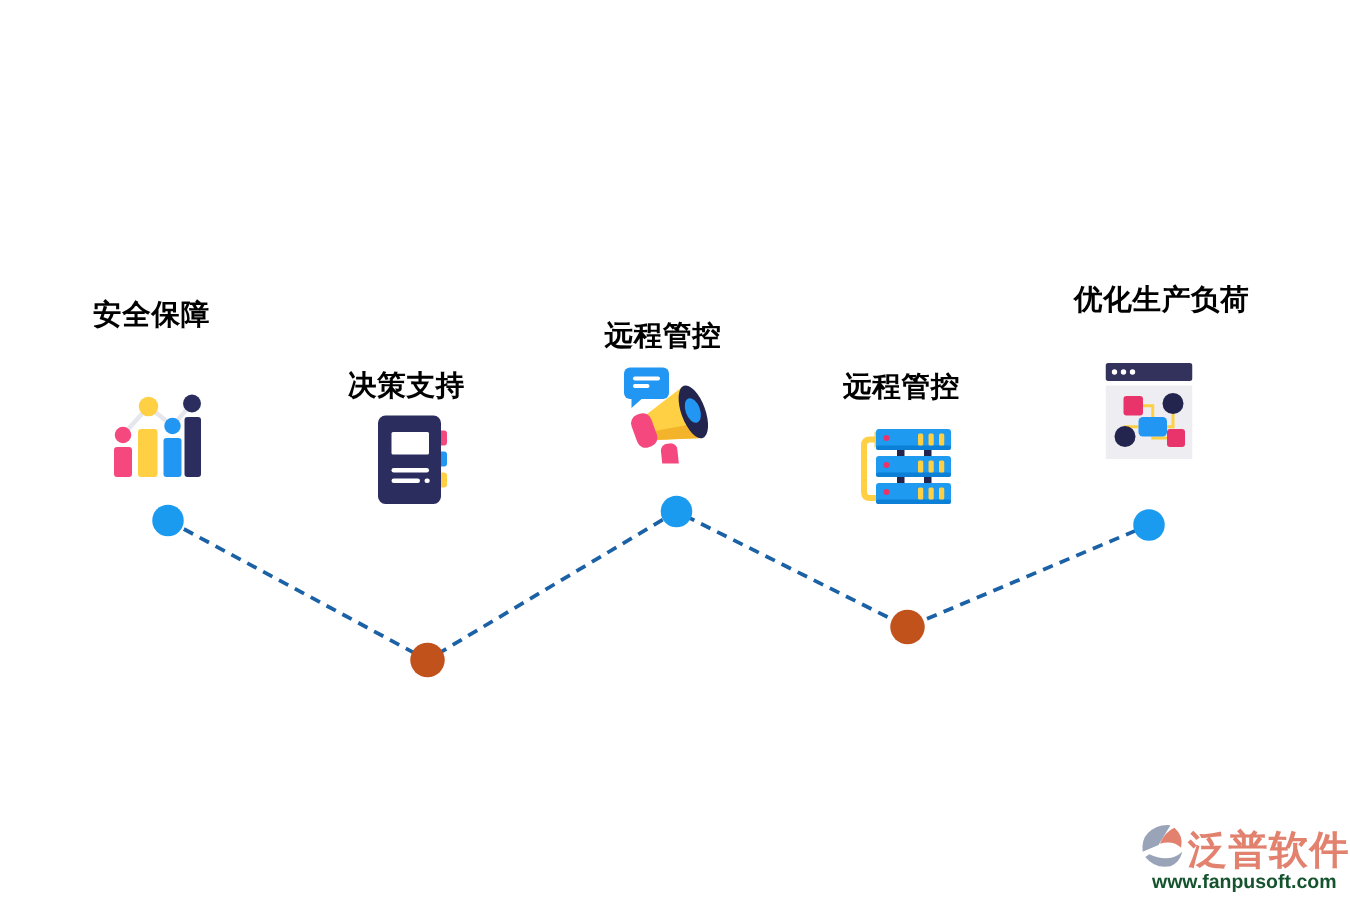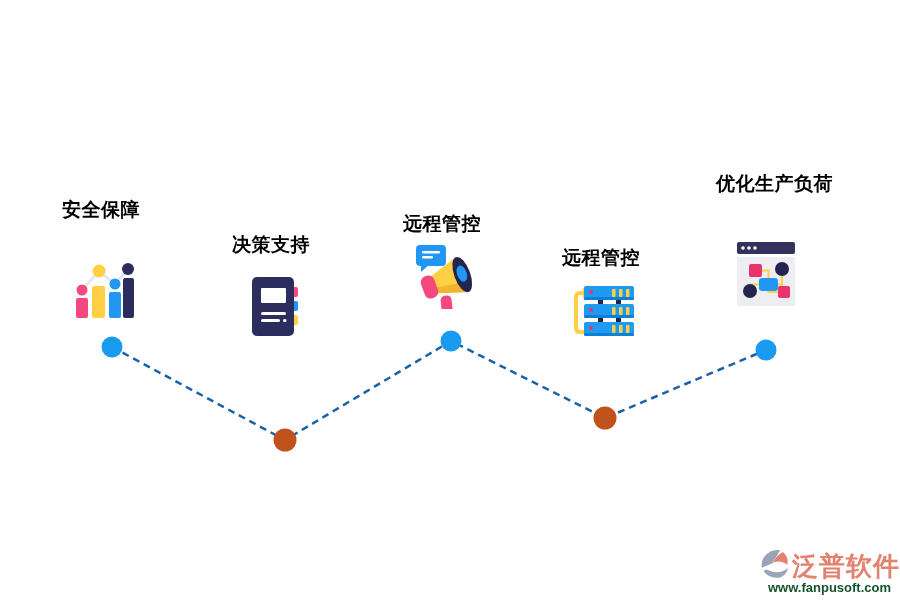--- a/index.html
+++ b/index.html
@@ -64,21 +64,21 @@
     <circle cx="8" cy="30" r="5.5" fill="#f5487f"></circle>
     <circle cx="25" cy="11" r="6.5" fill="#ffd043"></circle>
     <circle cx="41" cy="24" r="5.5" fill="#2196f3"></circle>
     <circle cx="54" cy="9" r="6" fill="#2b2d5e"></circle>
     <rect x="2" y="38" width="12" height="20" rx="2" fill="#f5487f"></rect>
     <rect x="18" y="26" width="13" height="32" rx="2" fill="#ffd043"></rect>
     <rect x="35" y="32" width="12" height="26" rx="2" fill="#2196f3"></rect>
     <rect x="49" y="18" width="11" height="40" rx="2" fill="#2b2d5e"></rect>
   </svg>
 
-  <div class="feature-label" style="left:232px; top:232px;text-align:right;">决策支持</div>
+  <div class="feature-label" style="left:232px; top:244px;text-align:right;">决策支持</div>
   <svg class="feature-icon" style="left:252px; top:276px;" width="48" height="62" viewBox="0 0 48 62">
     <rect x="38" y="11" width="8" height="10" rx="2" fill="#f5487f"></rect>
     <rect x="38" y="25" width="8" height="10" rx="2" fill="#2196f3"></rect>
     <rect x="38" y="39" width="8" height="10" rx="2" fill="#ffd043"></rect>
     <rect x="0" y="1" width="42" height="59" rx="5" fill="#2b2d5e"></rect>
     <rect x="9" y="12" width="25" height="15" rx="1" fill="#ffffff"></rect>
     <rect x="9" y="36" width="25" height="3" rx="1.5" fill="#ffffff"></rect>
     <rect x="9" y="43" width="19" height="3" rx="1.5" fill="#ffffff"></rect>
     <rect x="31" y="43" width="3.5" height="3" rx="1.5" fill="#ffffff"></rect>
   </svg>
@@ -126,21 +126,21 @@
     <g>
       <rect x="16" y="38" width="50" height="14" rx="2" fill="#1e9bf0"></rect>
       <rect x="16" y="49" width="50" height="3" rx="1.5" fill="#0c7fd6"></rect>
       <circle cx="23" cy="44" r="2" fill="#e8336b"></circle>
       <rect x="44" y="41" width="3.5" height="8" rx="1" fill="#ffd043"></rect>
       <rect x="51" y="41" width="3.5" height="8" rx="1" fill="#ffd043"></rect>
       <rect x="58" y="41" width="3.5" height="8" rx="1" fill="#ffd043"></rect>
     </g>
   </svg>
 
-  <div class="feature-label" style="left:716px; top:171px;">优化生产负荷</div>
+  <div class="feature-label" style="left:716px; top:187px;">优化生产负荷</div>
   <svg class="feature-icon" style="left:737px; top:242px;" width="58" height="64" viewBox="0 0 58 64">
     <rect x="0" y="0" width="58" height="12" rx="2" fill="#32325d"></rect>
     <circle cx="6" cy="6" r="1.8" fill="#ffffff"></circle>
     <circle cx="12" cy="6" r="1.8" fill="#ffffff"></circle>
     <circle cx="18" cy="6" r="1.8" fill="#ffffff"></circle>
     <rect x="0" y="15" width="58" height="49" fill="#ededf2"></rect>
     <g stroke="#ffd043" stroke-width="2" fill="none">
       <path d="M18.5 28.5 L31.5 28.5 L31.5 38"></path>
       <path d="M45 27 L45 42.5 L41 42.5"></path>
       <path d="M22 42.5 L13 42.5 L13 49"></path>

